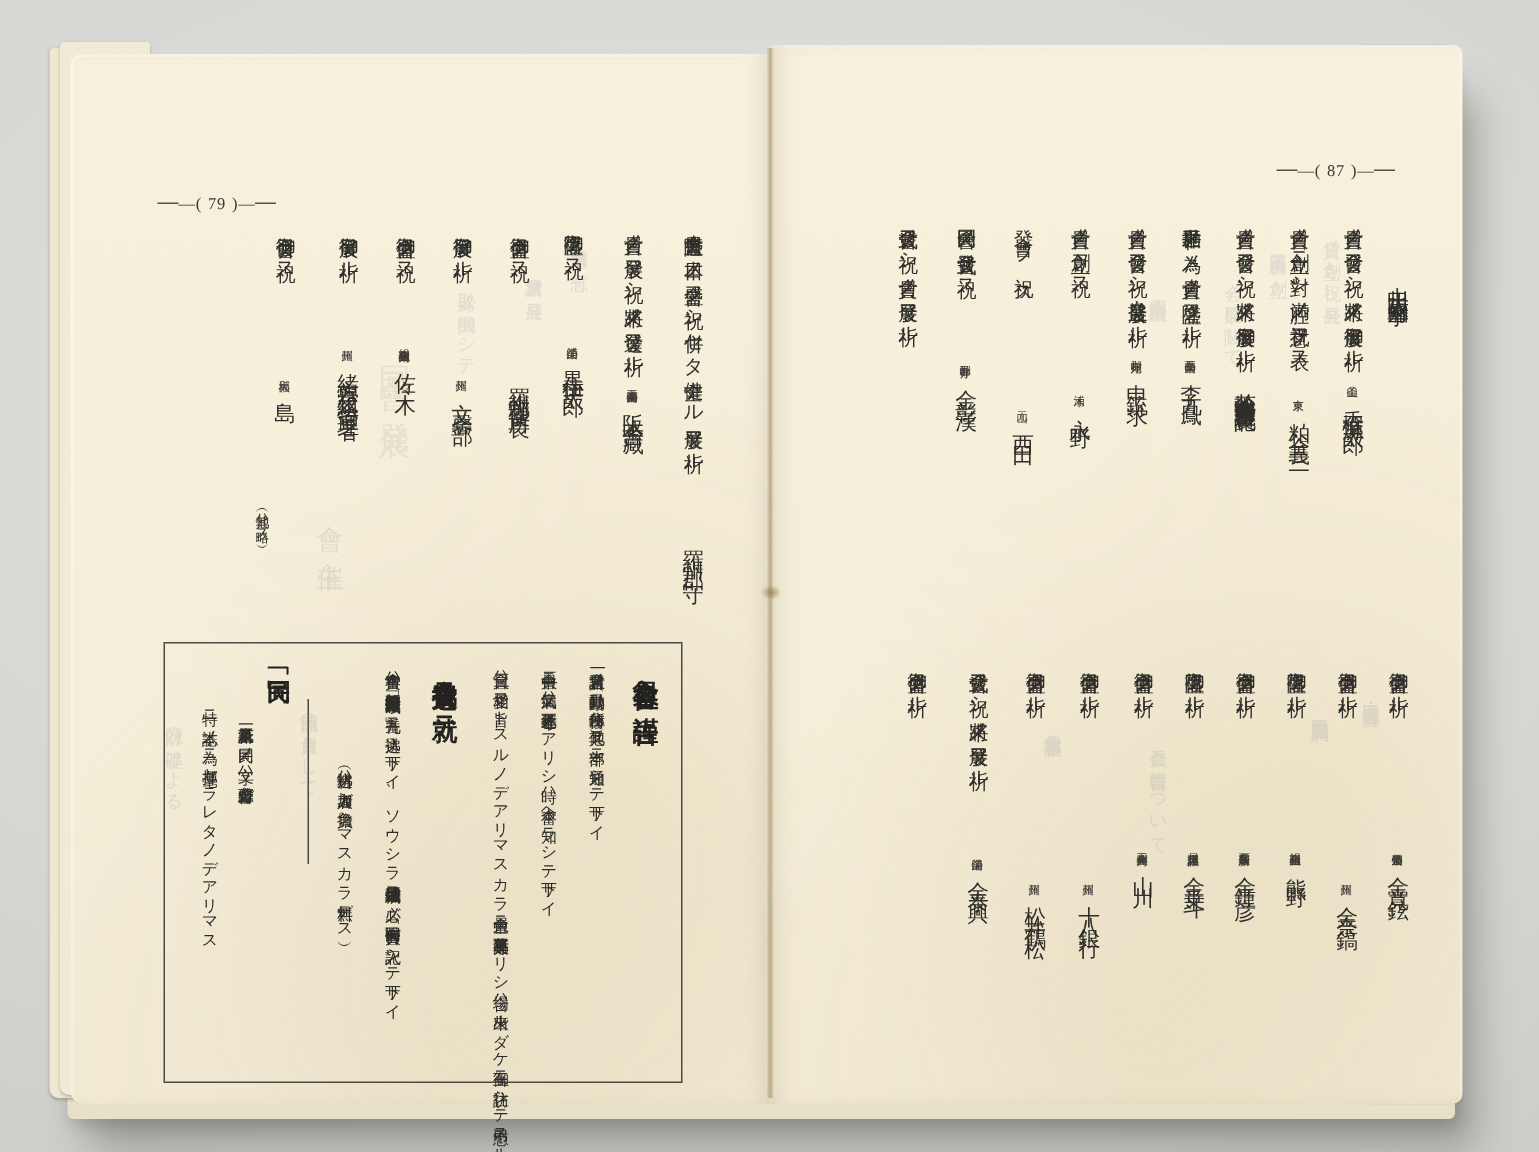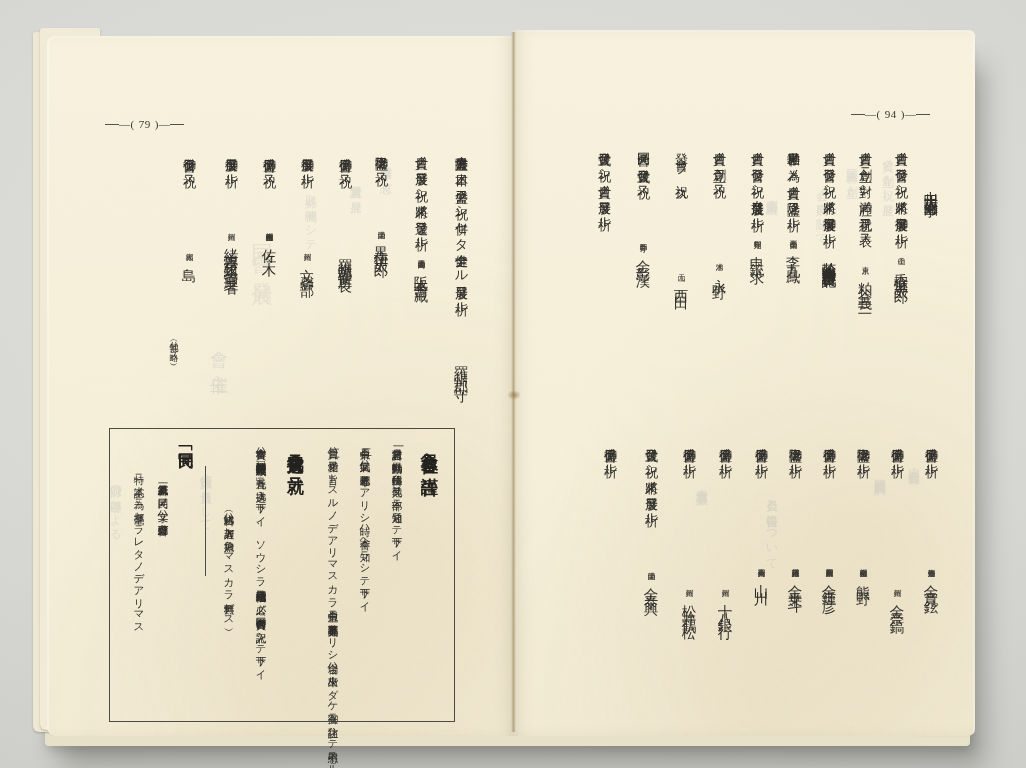--- a/index.html
+++ b/index.html
@@ -144,21 +144,21 @@
 
   <div class="edge" id="edgeA"></div>
   <div class="edge" id="edgeB"></div>
   <div class="edge" id="edgeC"></div>
   <div class="edge" id="edgeD"></div>
 
   <div class="leaf" id="leafL">
     <div class="grain"></div>
     <div class="page">
 
-      <div class="folio" style="left:58px;top:82px;">
+      <div class="folio" style="left:58px;top:94px;">
         <span class="rule"></span><span>—(</span><span style="padding:0 4px">79</span><span>)—</span><span class="rule"></span>
       </div>
 
       <div class="ghost" style="left:330px;top:120px;">東京府知事ノ有志　　　</div>
       <div class="ghost" style="left:300px;top:140px;">會員諸君ノ発展　　</div>
       <div class="ghost ghost2" style="left:200px;top:190px;font-size:22px;letter-spacing:4px;">同民會　発展</div>
       <div class="ghost" style="left:255px;top:150px;">取締ノ機関トシテ</div>
       <div class="ghost" style="left:160px;top:300px;font-size:18px;letter-spacing:3px;">會　主催</div>
 
       <div class="msg" style="left:404px;top:110px;height:280px;">
@@ -226,21 +226,21 @@
       <div class="ghost" style="left:60px;top:440px;">財源の基礎による</div>
 
     </div>
   </div>
 
   <div class="leaf" id="leafR">
     <div class="grain"></div>
     <div class="page">
 
       <div class="folio" style="left:338px;top:78px;">
-        <span class="rule"></span><span>—(</span><span style="padding:0 4px">94</span><span>)—</span><span class="rule"></span>
+        <span class="rule"></span><span>—(</span><span style="padding:0 4px">87</span><span>)—</span><span class="rule"></span>
       </div>
 
       <div class="ghost" style="left:366px;top:120px;">貸會ノ創立を祝し発展</div>
       <div class="ghost" style="left:330px;top:130px;">第三回次會ノ創立</div>
       <div class="ghost" style="left:300px;top:150px;">会ノ発展に関して</div>
       <div class="ghost" style="left:250px;top:160px;">郷山商工會議所</div>
       <div class="ghost" style="left:392px;top:430px;">同民會・総合大會</div>
       <div class="ghost" style="left:358px;top:440px;">同民會報正調間</div>
       <div class="ghost" style="left:250px;top:460px;">会員と報告書について</div>
       <div class="ghost" style="left:180px;top:450px;">會員大會審議事項</div>

